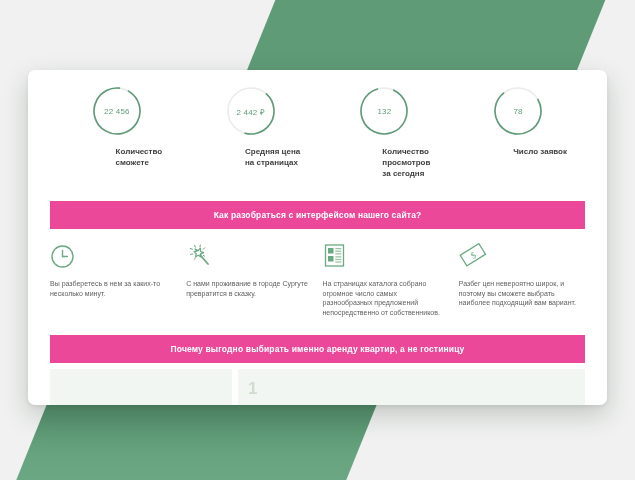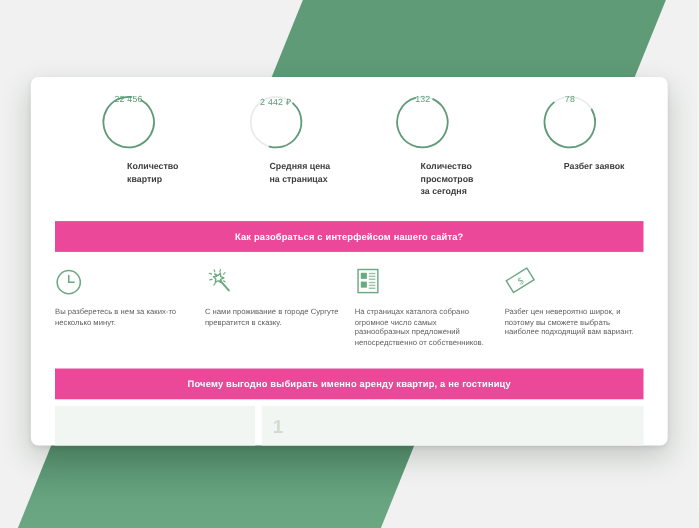--- a/index.html
+++ b/index.html
@@ -66,20 +66,21 @@
     display: flex;
     flex-direction: column;
     align-items: center;
   }
   .ring {
     position: relative;
     width: 50px;
     height: 50px;
     border-radius: 50%;
     display: flex;
+    align-items: center;
     justify-content: center;
   }
   .ring svg {
     position: absolute;
     left: 0;
     top: 0;
   }
   .ring-value {
     position: relative;
     font-size: 8px;
@@ -185,21 +186,21 @@
     <div class="stat">
       <div class="ring">
         <svg width="50" height="50" viewBox="0 0 50 50">
           <circle cx="25" cy="25" r="23" fill="none" stroke="#e9ecea" stroke-width="1.6"></circle>
           <circle cx="25" cy="25" r="23" fill="none" stroke="#5f9b77" stroke-width="1.6" stroke-dasharray="134 145" stroke-linecap="round" transform="rotate(-60 25 25)"></circle>
         </svg>
         <span class="ring-value">22 456</span>
       </div>
       <div class="stat-label">
         <div>Количество</div>
-        <div>квартир</div>
+        <div>сможете</div>
       </div>
     </div>
 
     <div class="stat">
       <div class="ring">
         <svg width="50" height="50" viewBox="0 0 50 50">
           <circle cx="25" cy="25" r="23" fill="none" stroke="#e9ecea" stroke-width="1.6"></circle>
           <circle cx="25" cy="25" r="23" fill="none" stroke="#5f9b77" stroke-width="1.6" stroke-dasharray="61 145" stroke-linecap="round" transform="rotate(-48 25 25)"></circle>
         </svg>
         <span class="ring-value">2 442 ₽</span>
@@ -227,21 +228,21 @@
 
     <div class="stat">
       <div class="ring">
         <svg width="50" height="50" viewBox="0 0 50 50">
           <circle cx="25" cy="25" r="23" fill="none" stroke="#e9ecea" stroke-width="1.6"></circle>
           <circle cx="25" cy="25" r="23" fill="none" stroke="#5f9b77" stroke-width="1.6" stroke-dasharray="104 145" stroke-linecap="round" transform="rotate(-30 25 25)"></circle>
         </svg>
         <span class="ring-value">78</span>
       </div>
       <div class="stat-label">
-        <div>Разбег заявок</div>
+        <div>Число заявок</div>
       </div>
     </div>
 
   </div>
 
   <div class="banner banner-1">Как разобраться с интерфейсом нашего сайта?</div>
 
 
   <div class="features">
 

